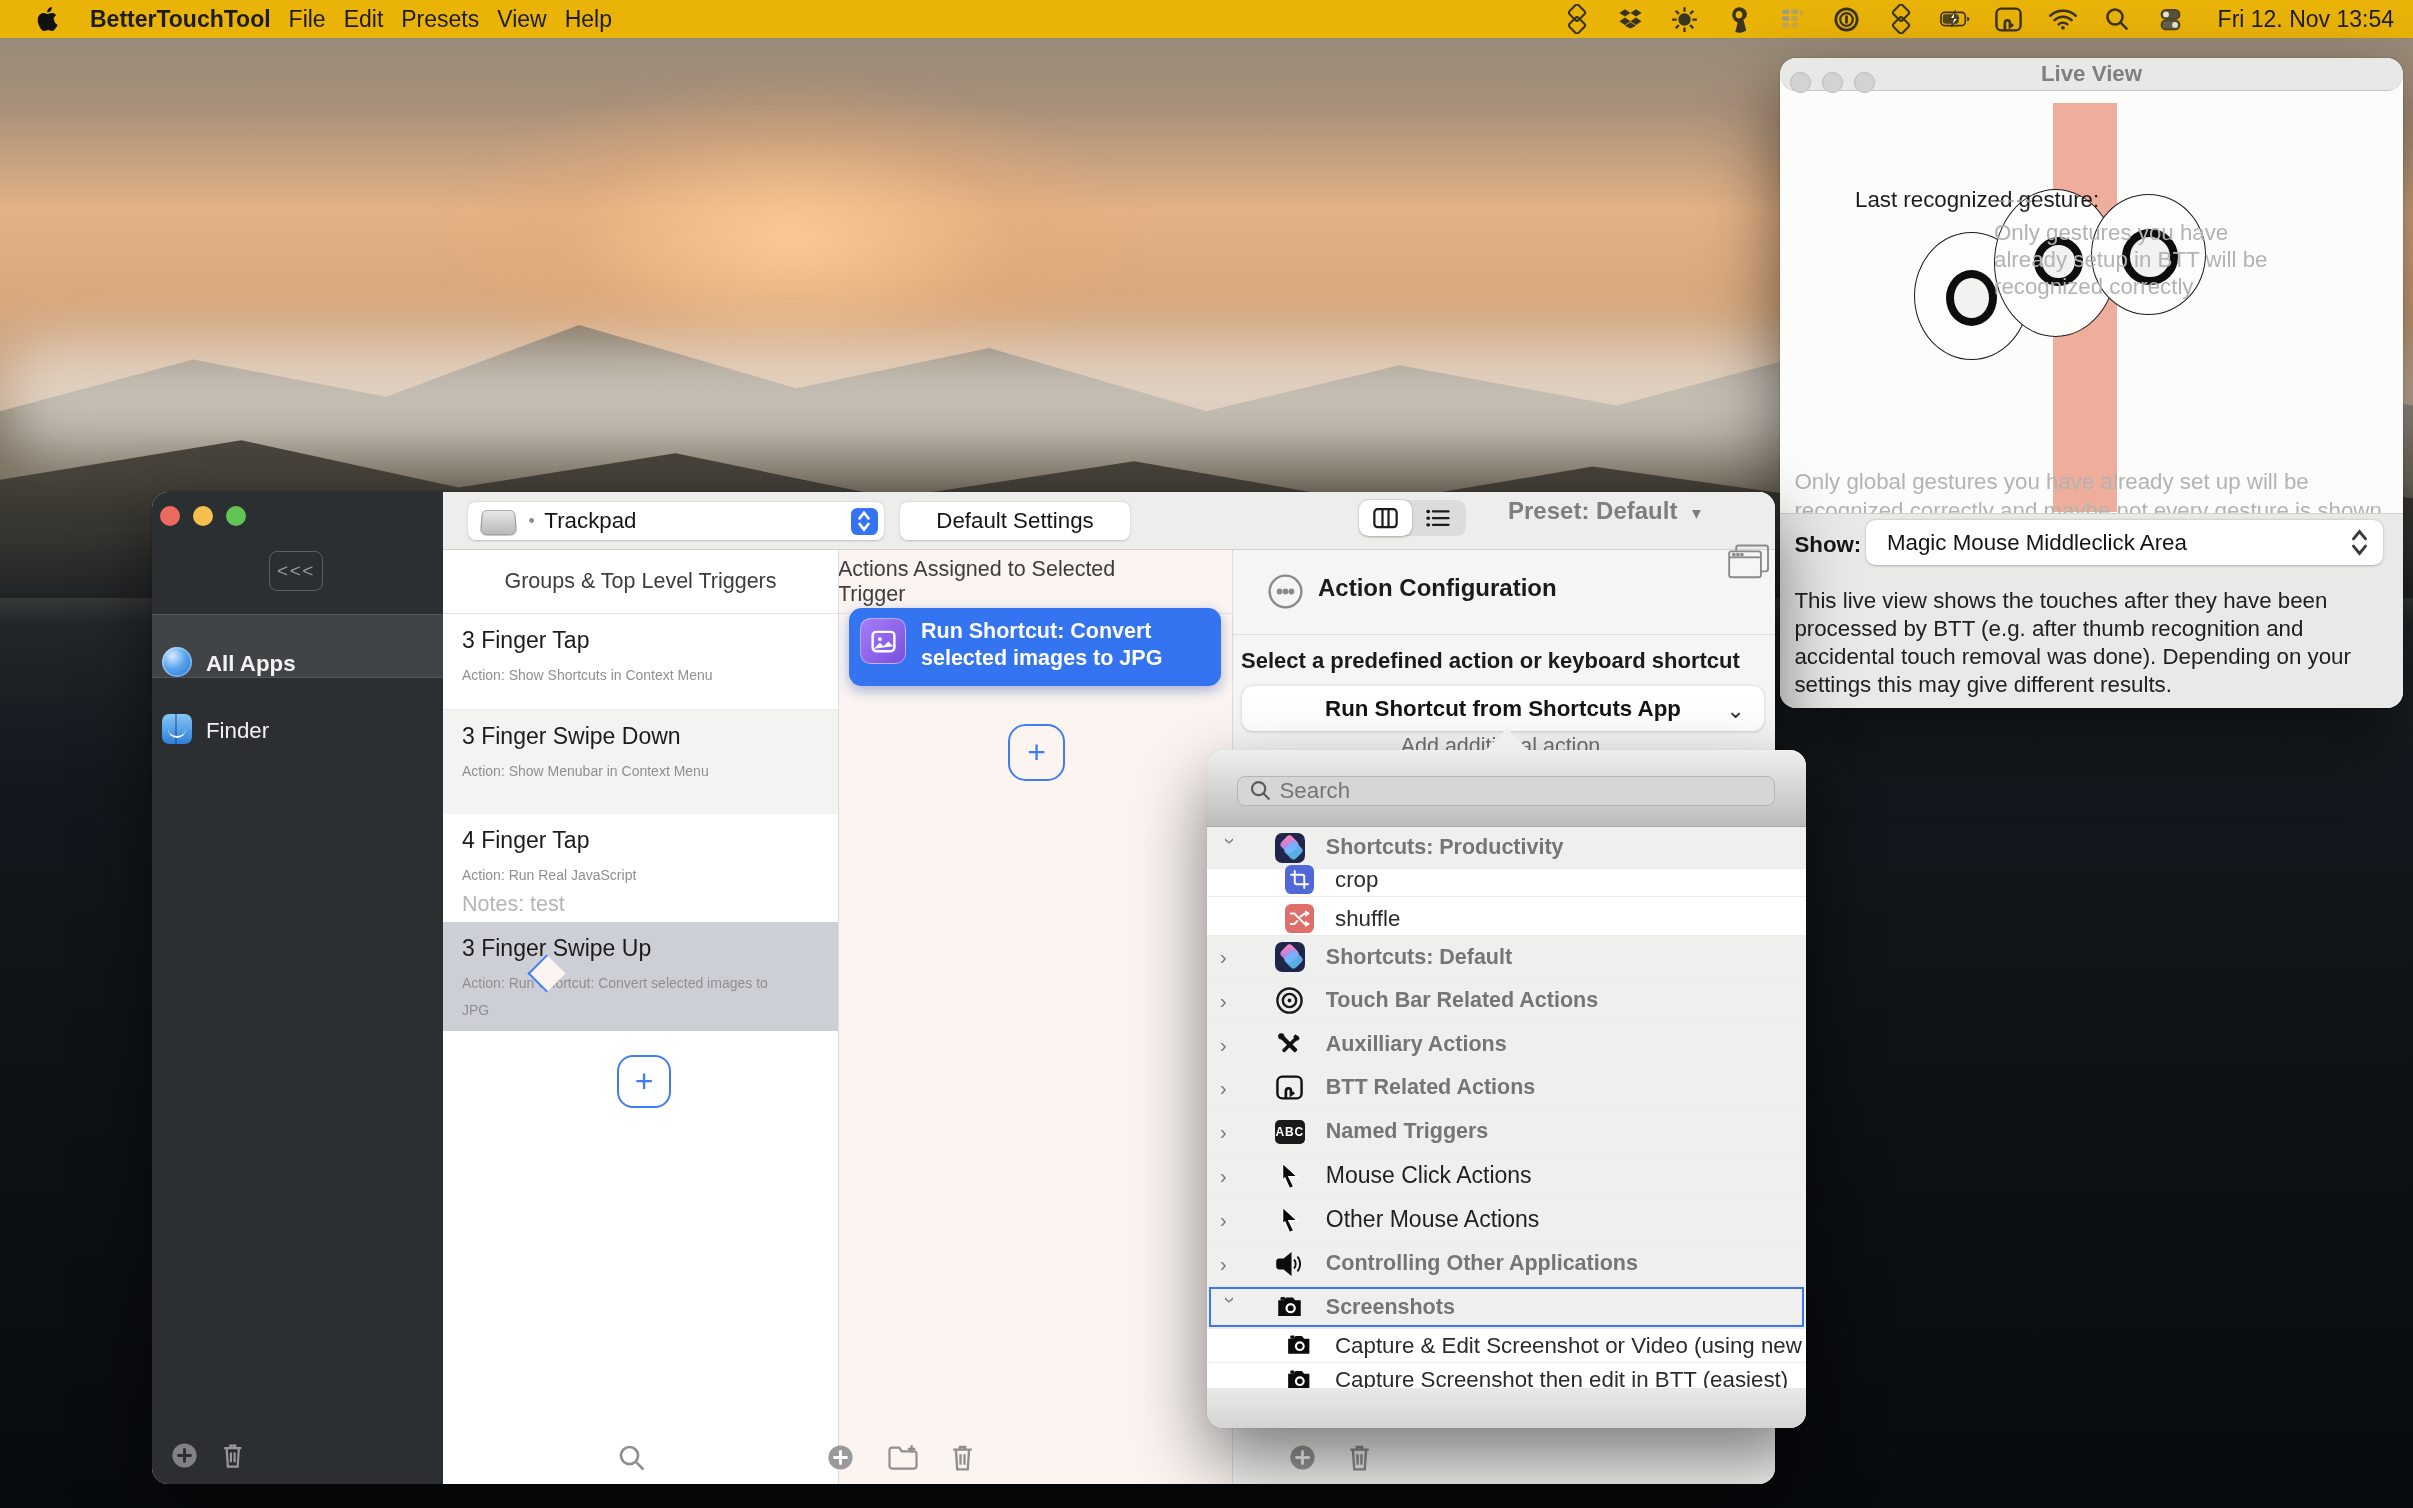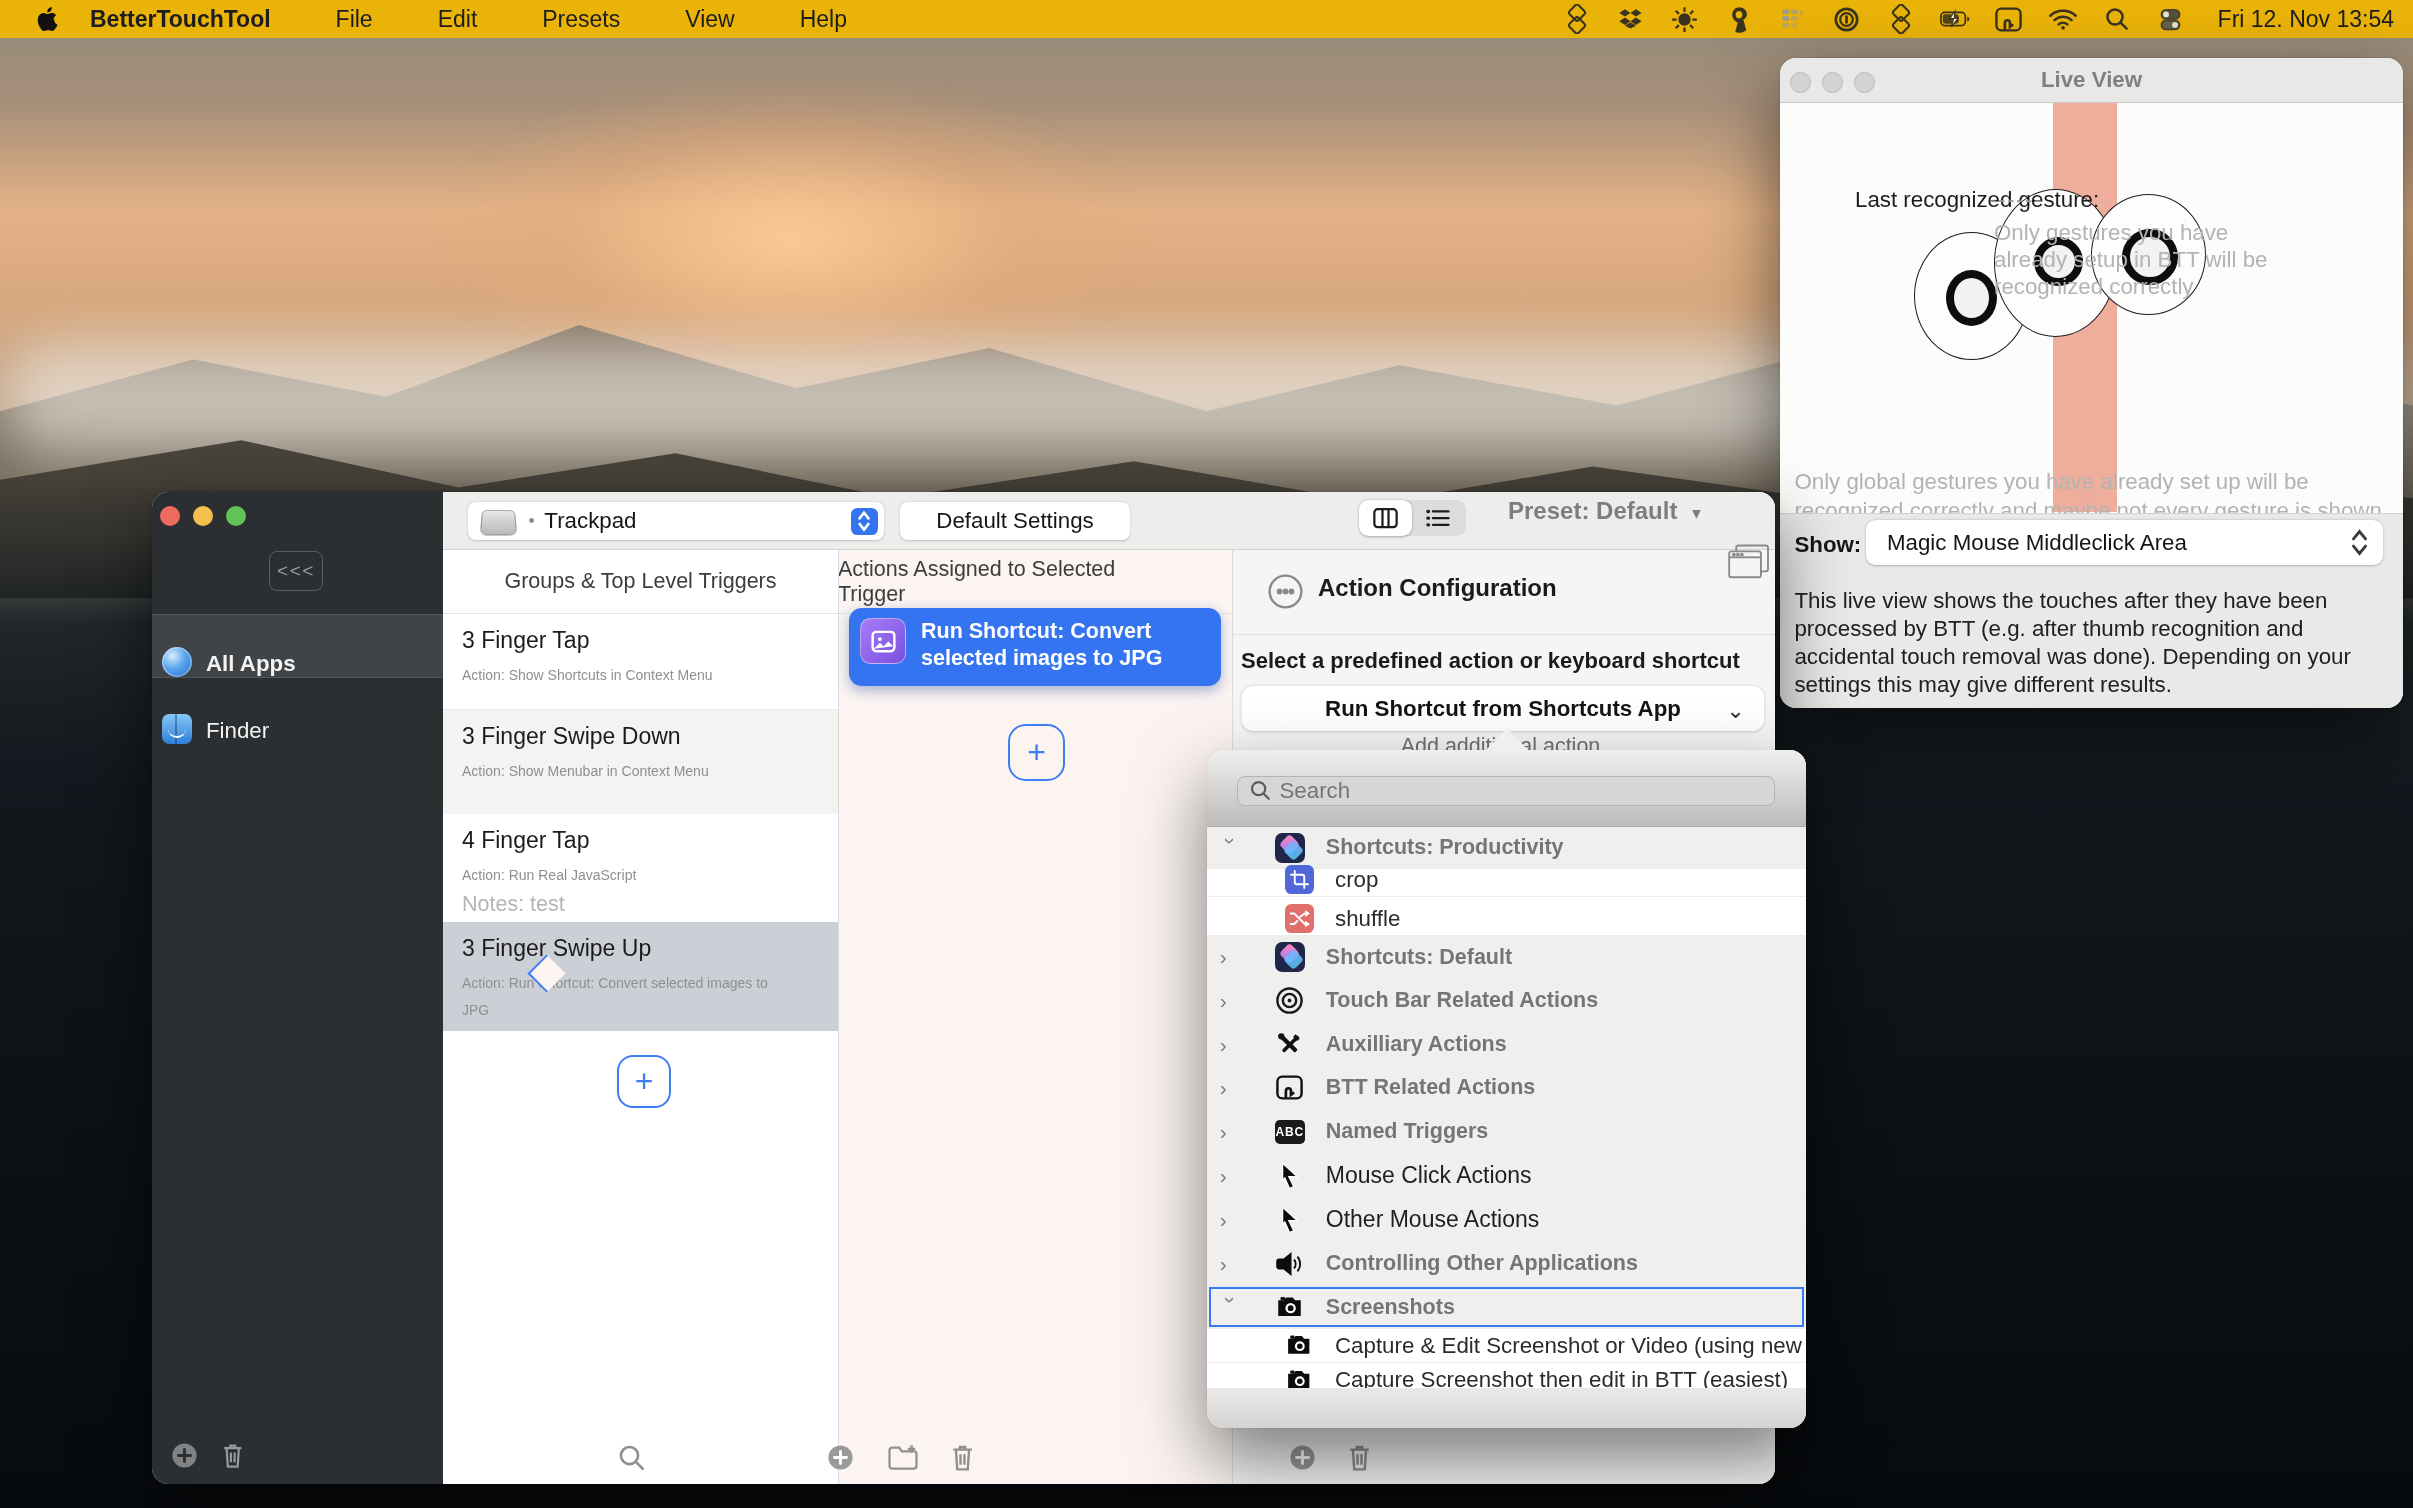--- a/index.html
+++ b/index.html
@@ -18,32 +18,32 @@
     clip-path:polygon(0 55%,10% 40%,19% 58%,28% 45%,37% 62%,47% 48%,57% 64%,66% 50%,76% 63%,86% 52%,100% 62%,100% 100%,0 100%); opacity:.9; }
   .fog { position:absolute; left:0; top:343px; width:2413px; height:112px; background:rgba(245,242,235,.6); filter:blur(27px); border-radius:64px; }
   .sea-dark { position:absolute; left:0; top:479px; width:2413px; height:1030px;
     background:linear-gradient(180deg, rgba(16,22,27,0) 0%, rgba(16,22,27,.85) 14%, #12181d 30%, #0c1014 70%, #080b0e 100%); }
 
   
   .menubar { position:absolute; left:0; top:0; width:2413px; height:38px; background:#eab308;
     display:flex; align-items:center; color:#1d1d1f; font-size:23px; }
   .menubar .apple { margin-left:34px; width:27px; display:flex; justify-content:center; }
   .menubar .appname { font-weight:700; margin-left:29px; }
-  .menubar .menu-item { margin-left:65px; }
+  .menubar .menu-item { margin-left:18px; }
   .menubar .right { margin-left:auto; display:flex; align-items:center; gap:24px; padding-right:19px; }
   .statusicon { width:30px; height:30px; display:flex; align-items:center; justify-content:center; opacity:.88; }
   .clock { font-size:23px; margin-left:8px; white-space:nowrap; }
 
   
   .window { position:absolute; border-radius:16px; box-shadow:0 29px 72px rgba(0,0,0,.55), 0 0 1.6px rgba(0,0,0,.35); }
 
   
   .live-view { left:1780px; top:58px; width:623px; height:650px; background:#fcfcfb; overflow:hidden; }
-  .lv-titlebar { position:absolute; left:0; top:0; right:0; height:45px; background:#e8e8e6; border-bottom:0.8px solid #c8c8c6;
-    display:flex; align-items:center; justify-content:center; }
+  .lv-titlebar { position:absolute; left:0; top:0; right:0; height:33px; background:#e8e8e6; border-bottom:0.8px solid #c8c8c6;
+    display:flex; align-items:center; justify-content:center;border-radius:17px; }
   .lv-title { font-size:22.3px; font-weight:700; color:#808080; }
   .lv-lights { position:absolute; left:9.6px; top:13.6px; display:flex; gap:11.2px; }
   .lv-light { width:21px; height:21px; border-radius:50%; background:#d3d3d1; border:0.8px solid #b8b8b6; }
   .lv-band { position:absolute; left:273px; top:45px; width:64px; height:409px; background:#efae9c; }
   .lv-gesture-row { position:absolute; left:75px; top:129px; font-size:22.3px; color:#1c1c1c; }
   .lv-dashes { position:absolute; left:209px; top:129px; font-size:22.3px; color:#9a9a9a; letter-spacing:1.6px; }
   .lv-hint1 { position:absolute; left:214px; top:161px; font-size:22.3px; line-height:27px; color:#b3b3b1; }
   .lv-hint2 { position:absolute; left:14.4px; top:409px; font-size:22.3px; line-height:29px; color:#b3b3b1; }
   .touch-ellipse { position:absolute; background:#fdfdfc; border:1.6px solid #1c1c1c; border-radius:50%; }
   .te1 { left:134px; top:174px; width:115px; height:128px; }

